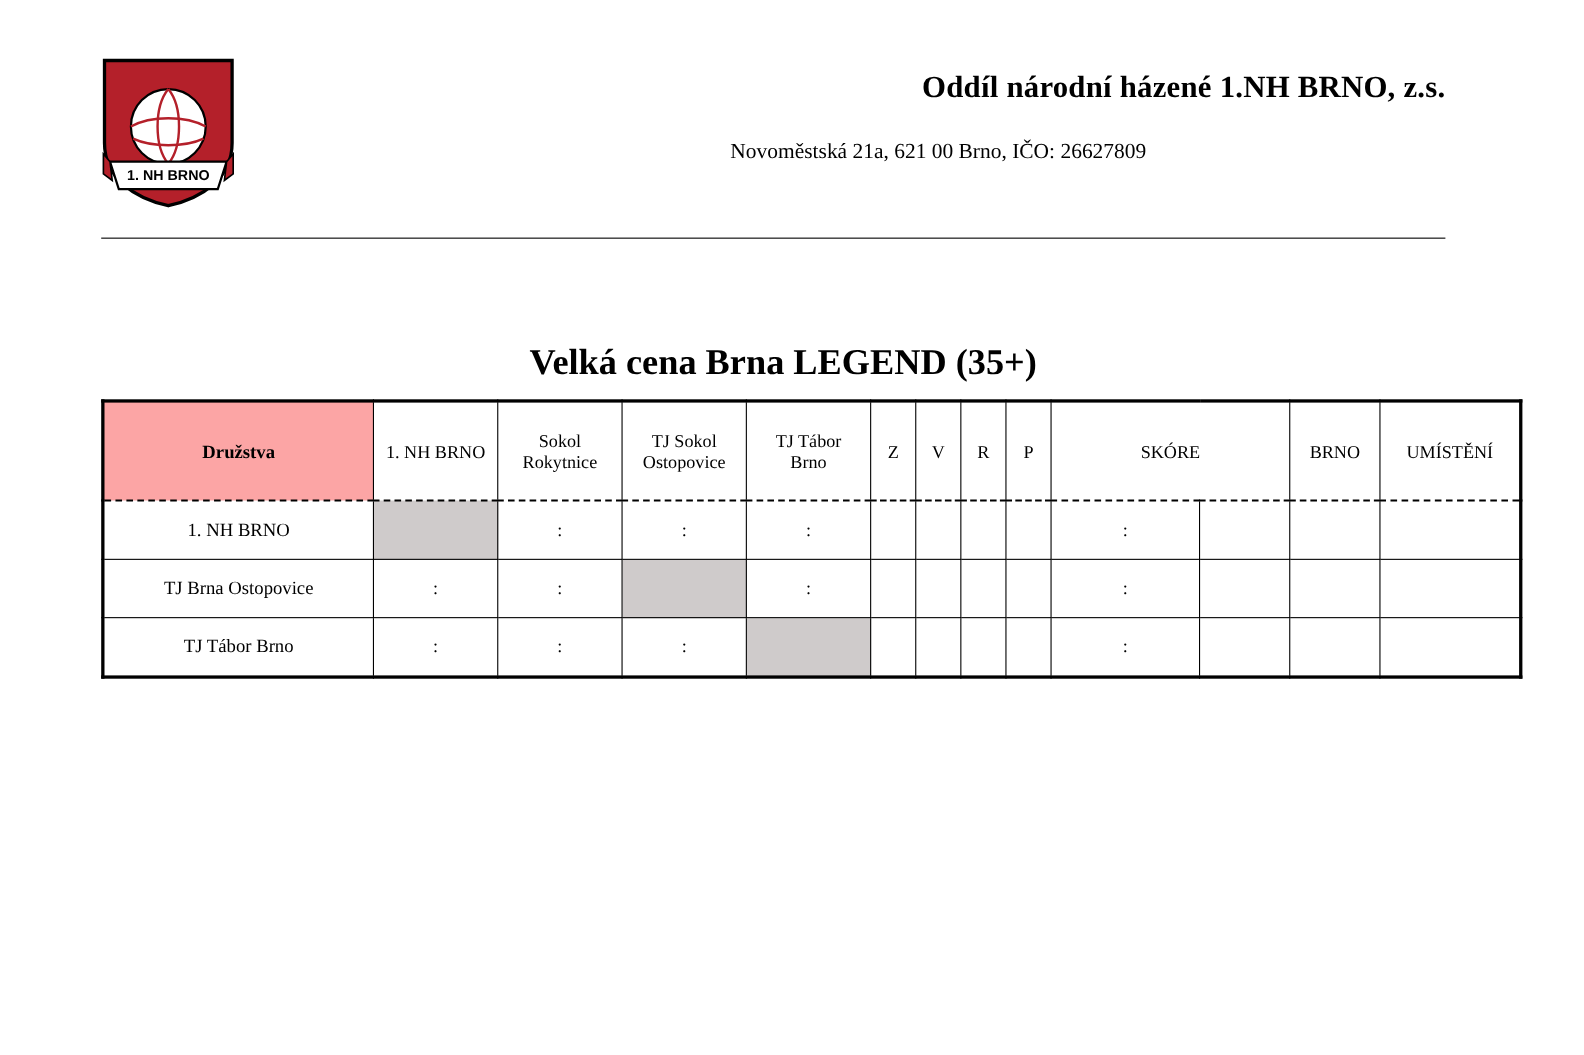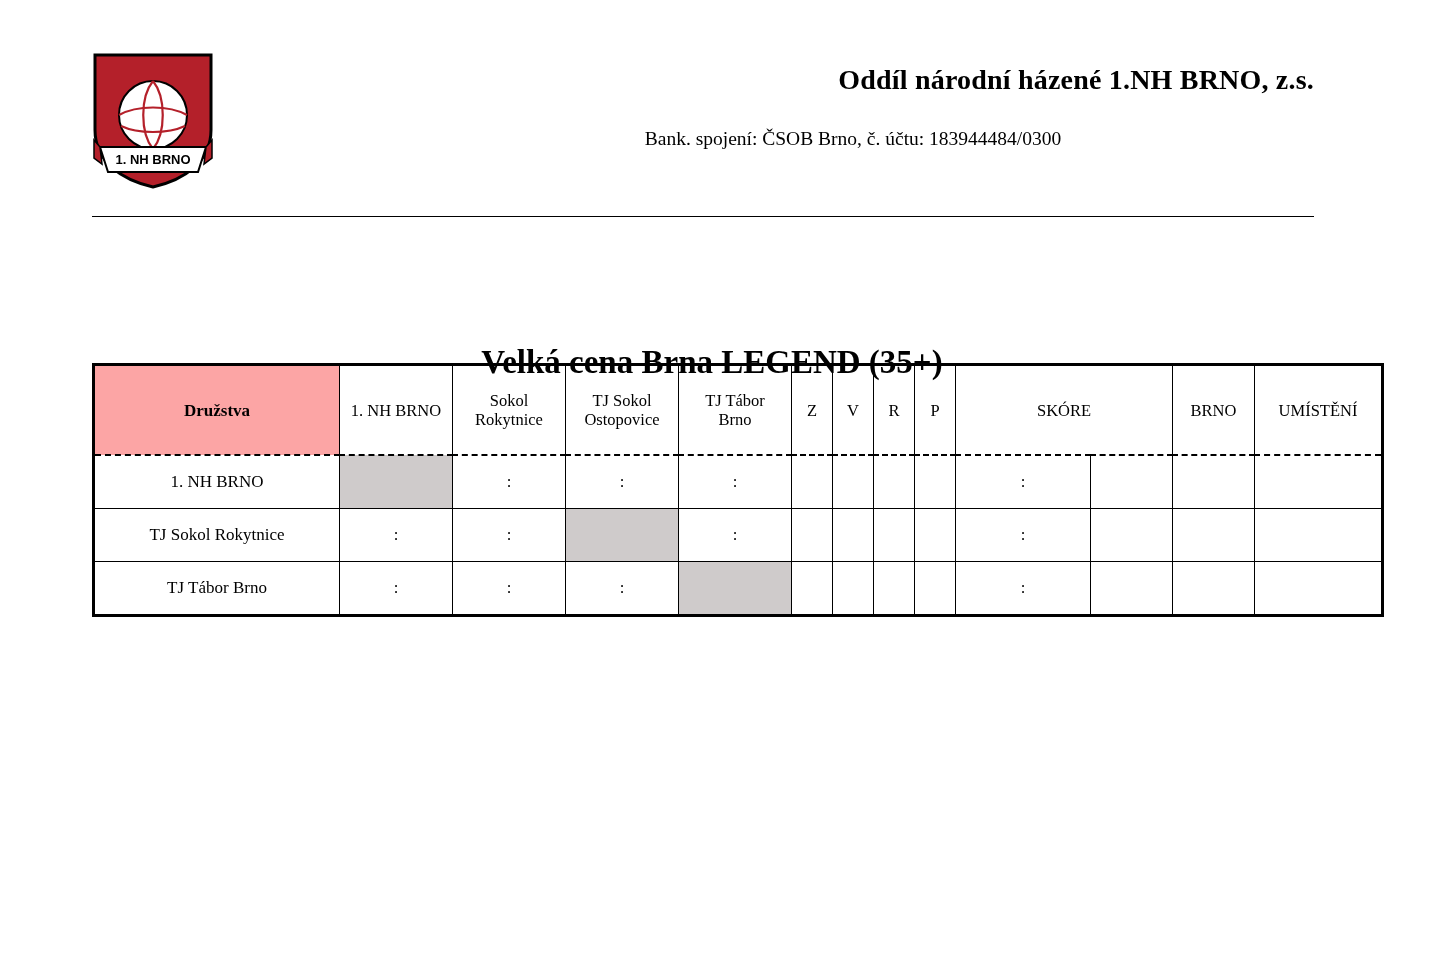--- a/index.html
+++ b/index.html
@@ -65,21 +65,20 @@
 
   
   .doc-title {
     position: absolute;
     left: 92px;
     top: 312px;
     width: 1240px;
     text-align: center;
     font-size: 33px;
     font-weight: bold;
-    margin-top: 32px;
   }
 
   
   .table-wrap {
     position: absolute;
     left: 92px;
     top: 363px;
     width: 1240px;
   }
   table.standings {
@@ -146,21 +145,21 @@
       <path d="M8 95 L114 95 L106 120 L16 120 Z" fill="#ffffff" stroke="#000000" stroke-width="2"></path>
       <path d="M8 95 L2 88 L2 106 L10 112 Z" fill="#b4202a" stroke="#000000" stroke-width="1.5"></path>
       <path d="M114 95 L120 88 L120 106 L112 112 Z" fill="#b4202a" stroke="#000000" stroke-width="1.5"></path>
       <text x="61" y="112" font-family="Liberation Sans, sans-serif" font-size="13" font-weight="bold" text-anchor="middle" fill="#000000">1. NH BRNO</text>
     </svg>
   </div>
 
   <div class="org-title">Oddíl národní házené 1.NH BRNO, z.s.</div>
 
   <div class="org-lines">
-    <div>Bank. spojení: ČSOB Brno, č. účtu: 183944484/0300</div>
+    <div>Novoměstská 21a, 621 00 Brno, IČO: 26627809</div>
   </div>
 </div>
 
 <div class="header-rule"></div>
 
 <div class="doc-title">Velká cena Brna LEGEND (35+)</div>
 
 <div class="table-wrap">
   <table class="standings">
     <colgroup>
@@ -207,21 +206,21 @@
         <td></td>
         <td></td>
         <td class="colon">:</td>
         <td></td>
         <td></td>
         <td></td>
       </tr>
 
 
       <tr>
-        <td class="team-name">TJ Sokol Rokytnice</td>
+        <td class="team-name">TJ Brna Ostopovice</td>
         <td class="colon">:</td>
         <td class="colon">:</td>
         <td class="diag"></td>
         <td class="colon">:</td>
         <td></td>
         <td></td>
         <td></td>
         <td></td>
         <td class="colon">:</td>
         <td></td>

